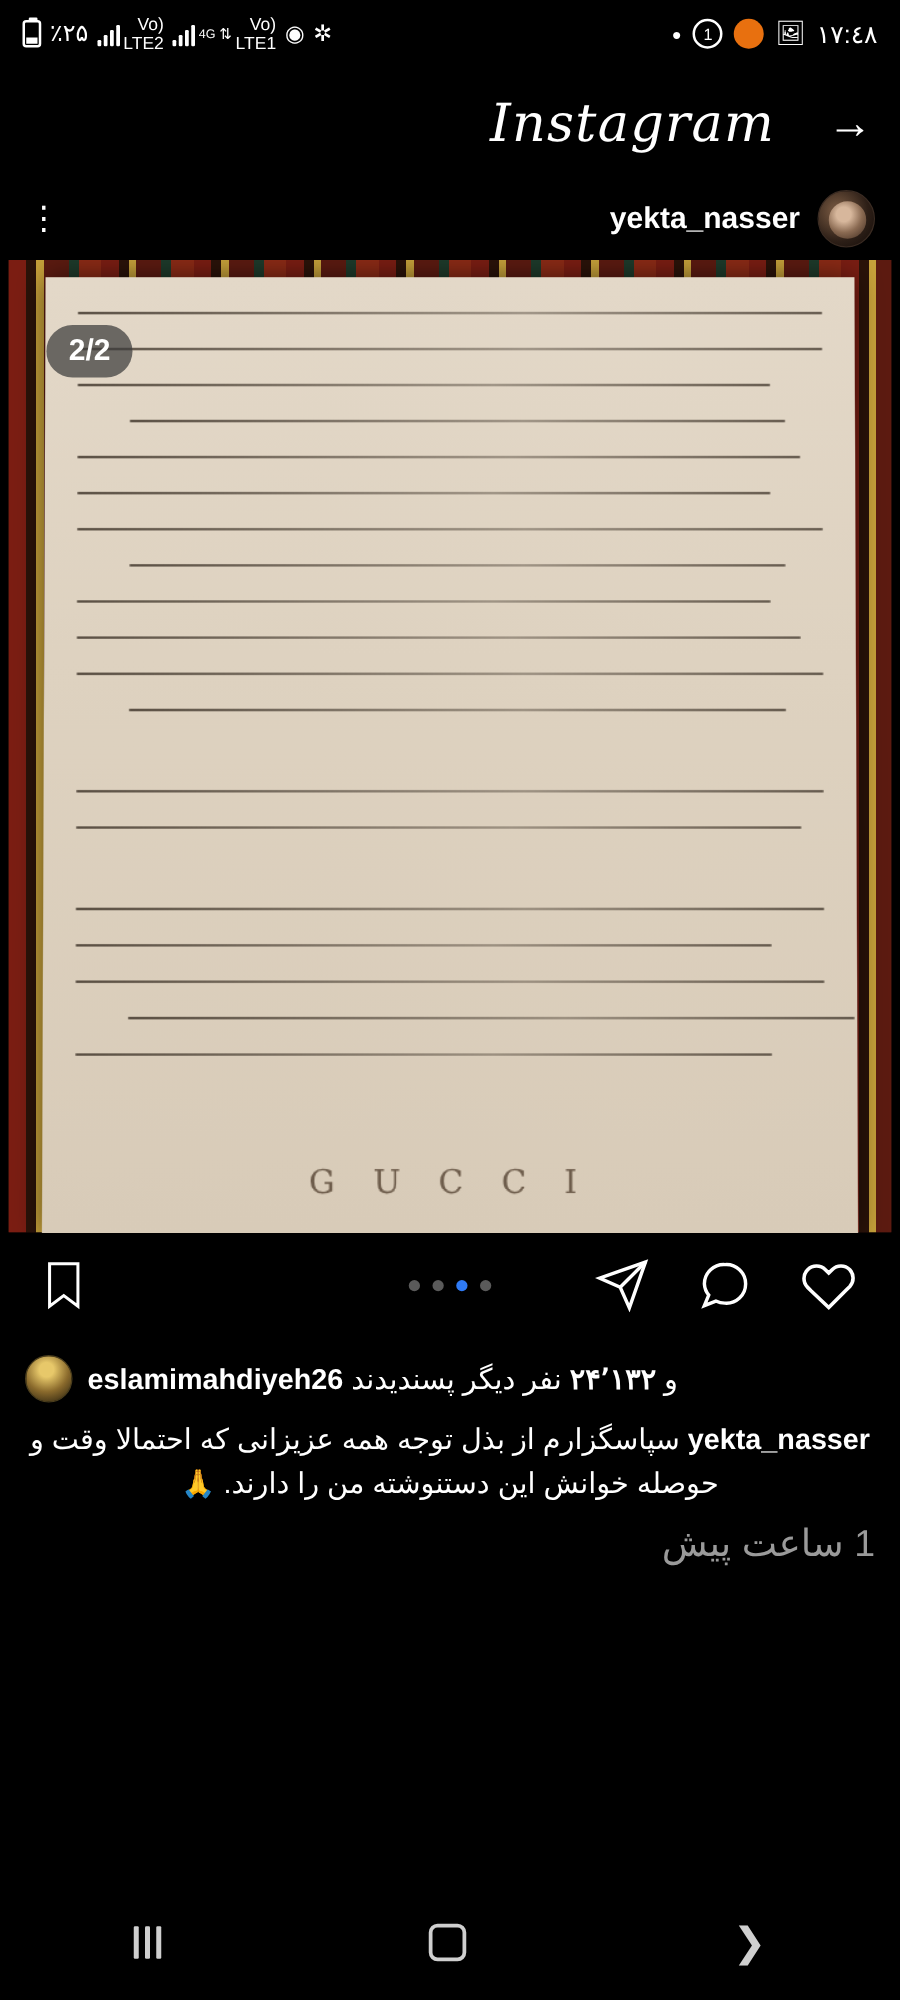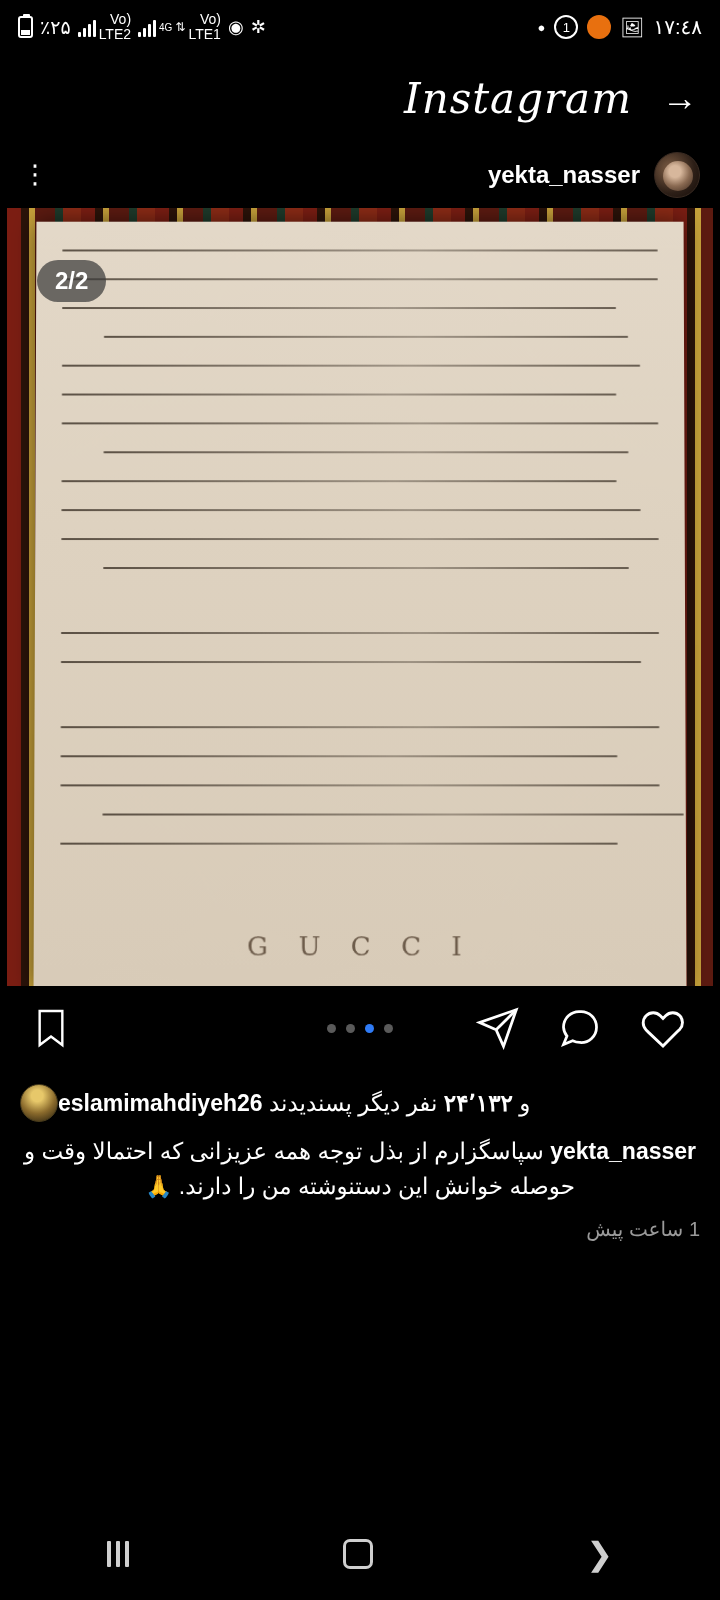--- a/index.html
+++ b/index.html
@@ -50,21 +50,21 @@
     width:24px; height:24px; border:2px solid #fff; border-radius:50%;
     font-size: 13px;
   }
   .orange-dot { width:24px; height:24px; border-radius:50%; background:#e8700f; display:inline-block; }
   .img-ic { font-size: 19px; }
   .clock { font-size: 20px; letter-spacing: .5px; }
 
   
   .brand-row {
     height: 88px; display:flex; align-items:center; justify-content:flex-end;
-    padding: 0 22px 0 0; gap: 30px;
+    padding: 0 22px 0 0; gap: 42px;
     background: #000;
   }
   .brand {
     font-family: "DejaVu Serif", serif;
     font-size: 42px; font-style: italic; font-weight: 400;
     letter-spacing: 1px;
   }
   .arrow-right { font-size: 36px; line-height: 1; }
 
   
@@ -140,35 +140,35 @@
   .right-icons { margin-left:auto; display:flex; align-items:center; gap: 38px; }
   .dots {
     position:absolute; left: 50%; transform: translateX(-50%);
     display:flex; gap: 10px; align-items:center;
   }
   .dots i { width: 9px; height: 9px; border-radius:50%; background:#5a5a5a; display:block;}
   .dots i.on { background:#2f7bf6; }
 
   
   .below { padding: 6px 20px 0 20px; direction: rtl; }
-  .likes-row { display:flex; align-items:center; justify-content:flex-end; gap: 0; margin-top: 8px;}
+  .likes-row { display:flex; align-items:center; justify-content:flex-end; gap: 12px; margin-top: 8px;}
   .likes-text { font-size: 23px; }
   .likes-text b { font-weight: 700; }
   .liker-avatar {
     width: 38px; height: 38px; border-radius: 50%;
     background: radial-gradient(circle at 45% 30%, #e7c86a 0 18%, #8a6a2c 55%, #201a0c 100%);
     border: 1px solid #4a3d1c;
   }
   .caption {
     font-size: 23px; line-height: 1.5; margin-top: 12px; text-align: center;
   }
   .caption b { font-weight: 700; }
   .emoji { font-size: 22px; }
   .sub { color:#9a9a9a; font-size: 22px; margin-top: 18px; text-align:right; }
-  .sub2 { color:#9a9a9a; font-size: 20px; margin-top: 14px; text-align:right; }
+  .sub2 { color:#9a9a9a; font-size: 30px; margin-top: 14px; text-align:right; }
 
   
   .navbar {
     position:absolute; left:0; right:0; bottom:0; height: 92px;
     display:flex; align-items:center; justify-content:space-around;
     background:#000;
   }
   .nav-recent { display:flex; gap:5px; }
   .nav-recent i { display:block; width:4px; height:26px; background:#cfcfcf; border-radius:1px;}
   .nav-home { width: 30px; height: 30px; border: 3px solid #cfcfcf; border-radius: 7px;}

